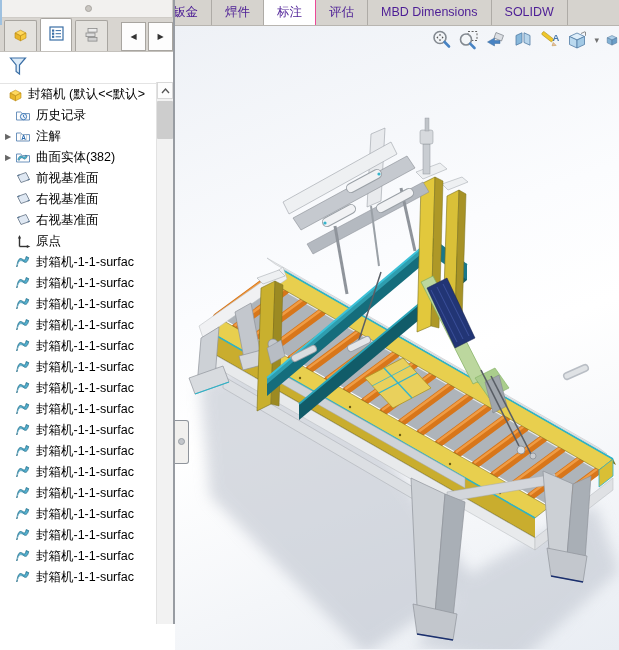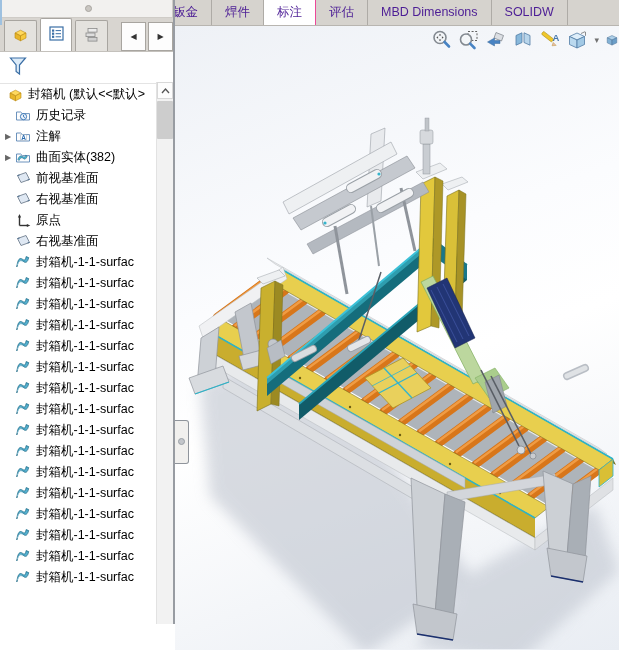--- a/index.html
+++ b/index.html
@@ -181,38 +181,38 @@
        <line x1="2.5" y1="5.5" x2="4.6" y2="5" stroke="#4a6b8c" stroke-width="1"></line>
        <line x1="12.6" y1="9.9" x2="14.5" y2="9.5" stroke="#4a6b8c" stroke-width="1"></line>
           </svg>
         </span>
         <span class="lbl">右视基准面</span>
       </div>
       <div class="trow">
         <span class="exp"></span>
         <span class="tic">
           <svg width="17" height="17" viewBox="0 0 17 17">
+            <polygon points="2.5,5.5 11,2.5 14.5,9.5 6,12.5" fill="rgba(150,180,215,0.30)" stroke="#7f8c9b" stroke-width="1"></polygon>
+       <line x1="2.5" y1="5.5" x2="4.6" y2="5" stroke="#4a6b8c" stroke-width="1"></line>
+       <line x1="12.6" y1="9.9" x2="14.5" y2="9.5" stroke="#4a6b8c" stroke-width="1"></line>
+          </svg>
+        </span>
+        <span class="lbl">右视基准面</span>
+      </div>
+      <div class="trow">
+        <span class="exp"></span>
+        <span class="tic">
+          <svg width="17" height="17" viewBox="0 0 17 17">
             <line x1="4.5" y1="13.5" x2="4.5" y2="4.5" stroke="#333" stroke-width="1.4"></line>
        <polygon points="4.5,2 2.9,5.6 6.1,5.6" fill="#333"></polygon>
        <line x1="4.5" y1="13.5" x2="13" y2="13.5" stroke="#333" stroke-width="1.4"></line>
        <polygon points="15.3,13.5 11.8,11.9 11.8,15.1" fill="#333"></polygon>
           </svg>
         </span>
         <span class="lbl">原点</span>
-      </div>
-      <div class="trow">
-        <span class="exp"></span>
-        <span class="tic">
-          <svg width="17" height="17" viewBox="0 0 17 17">
-            <polygon points="2.5,5.5 11,2.5 14.5,9.5 6,12.5" fill="rgba(150,180,215,0.30)" stroke="#7f8c9b" stroke-width="1"></polygon>
-       <line x1="2.5" y1="5.5" x2="4.6" y2="5" stroke="#4a6b8c" stroke-width="1"></line>
-       <line x1="12.6" y1="9.9" x2="14.5" y2="9.5" stroke="#4a6b8c" stroke-width="1"></line>
-          </svg>
-        </span>
-        <span class="lbl">右视基准面</span>
       </div>
       <div class="trow">
         <span class="exp"></span>
         <span class="tic">
           <svg width="17" height="17" viewBox="0 0 17 17">
             <path d="M1.8 13 C3.2 6.5 5.8 5.4 8.3 7.4 C10.8 9.4 12.6 8.4 13.7 3.6 L11.1 2.6 C10.5 6.2 9.5 6.8 7.4 5.2 C4.4 3 2.6 6 1.8 13 Z" fill="#55b0cf" stroke="#19647f" stroke-width="0.7"></path>
        <path d="M2.6 11 C3.8 6.6 5.6 6 7.8 7.8" fill="none" stroke="#a8dcef" stroke-width="0.8"></path>
           </svg>
         </span>
         <span class="lbl">封箱机-1-1-surfac</span>

